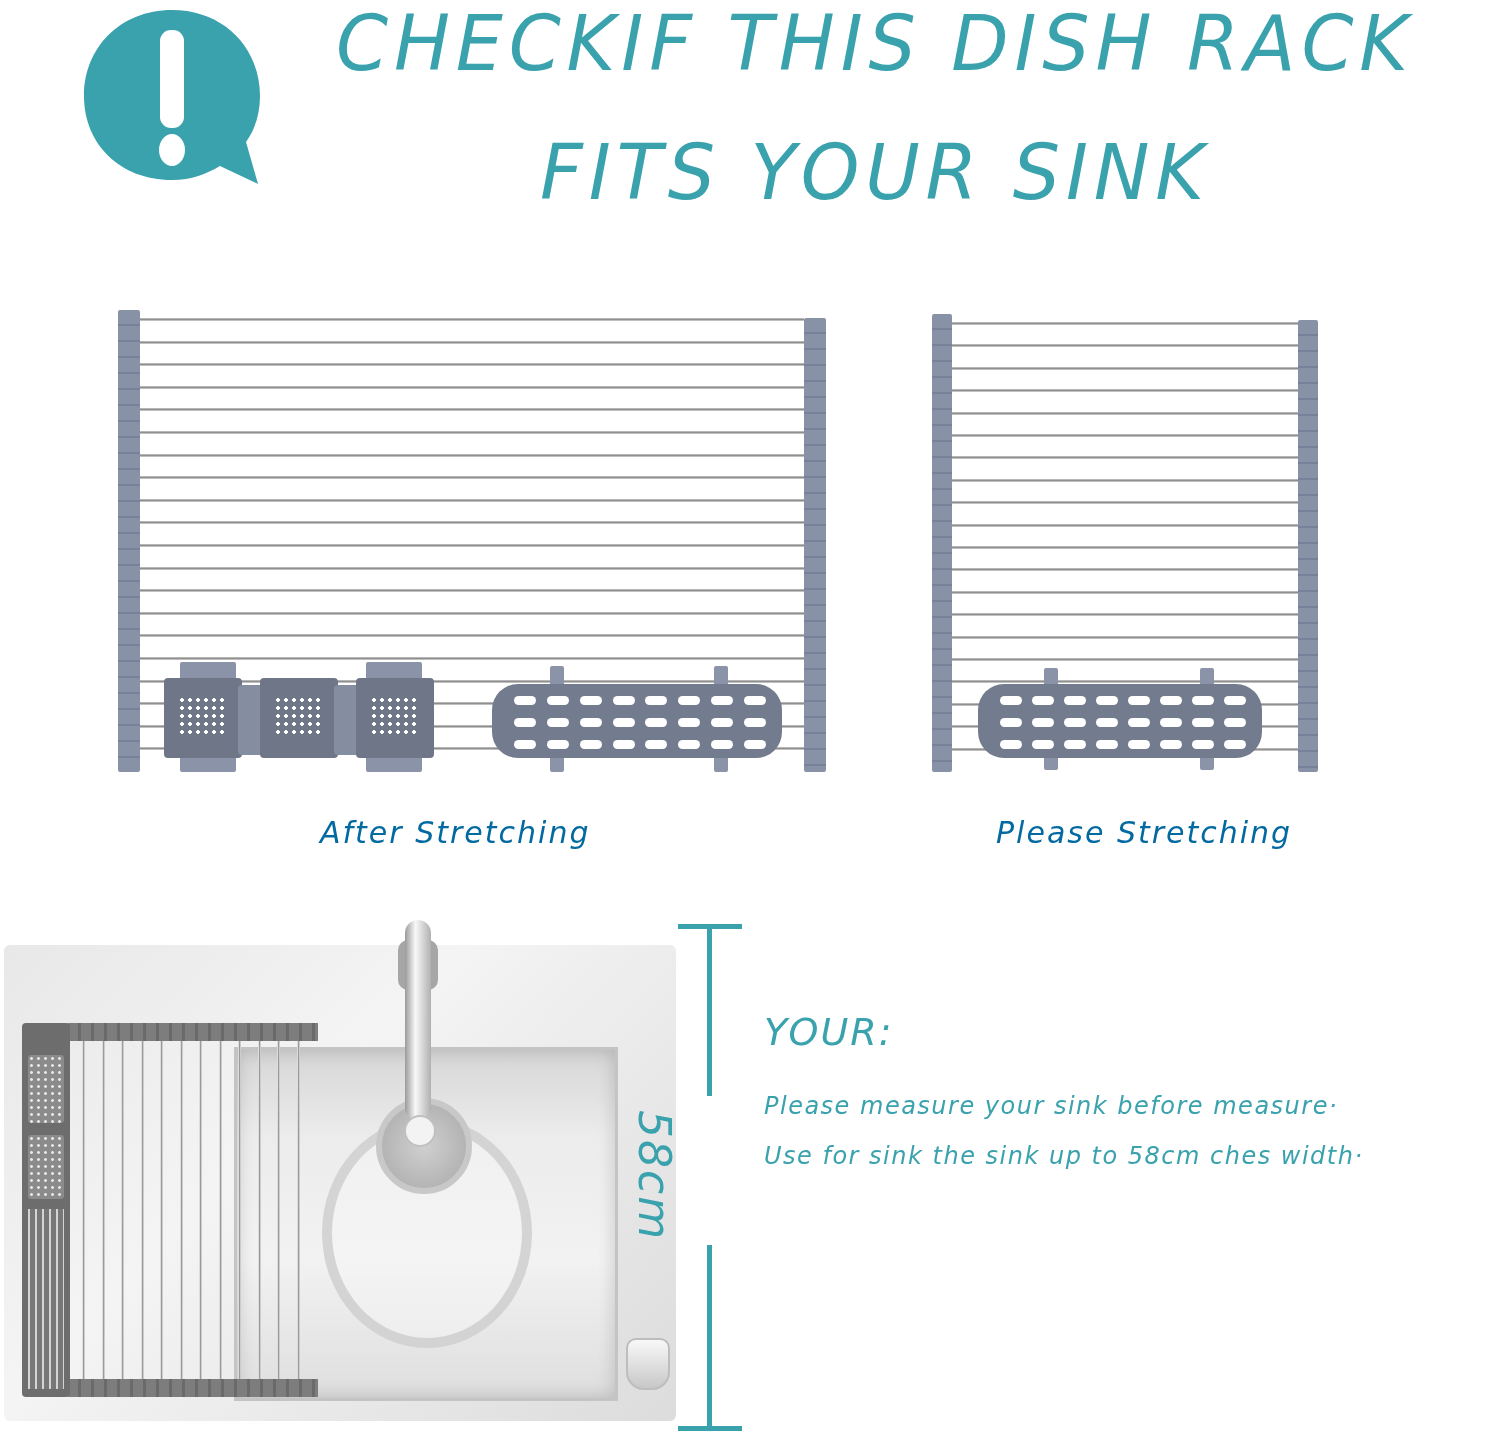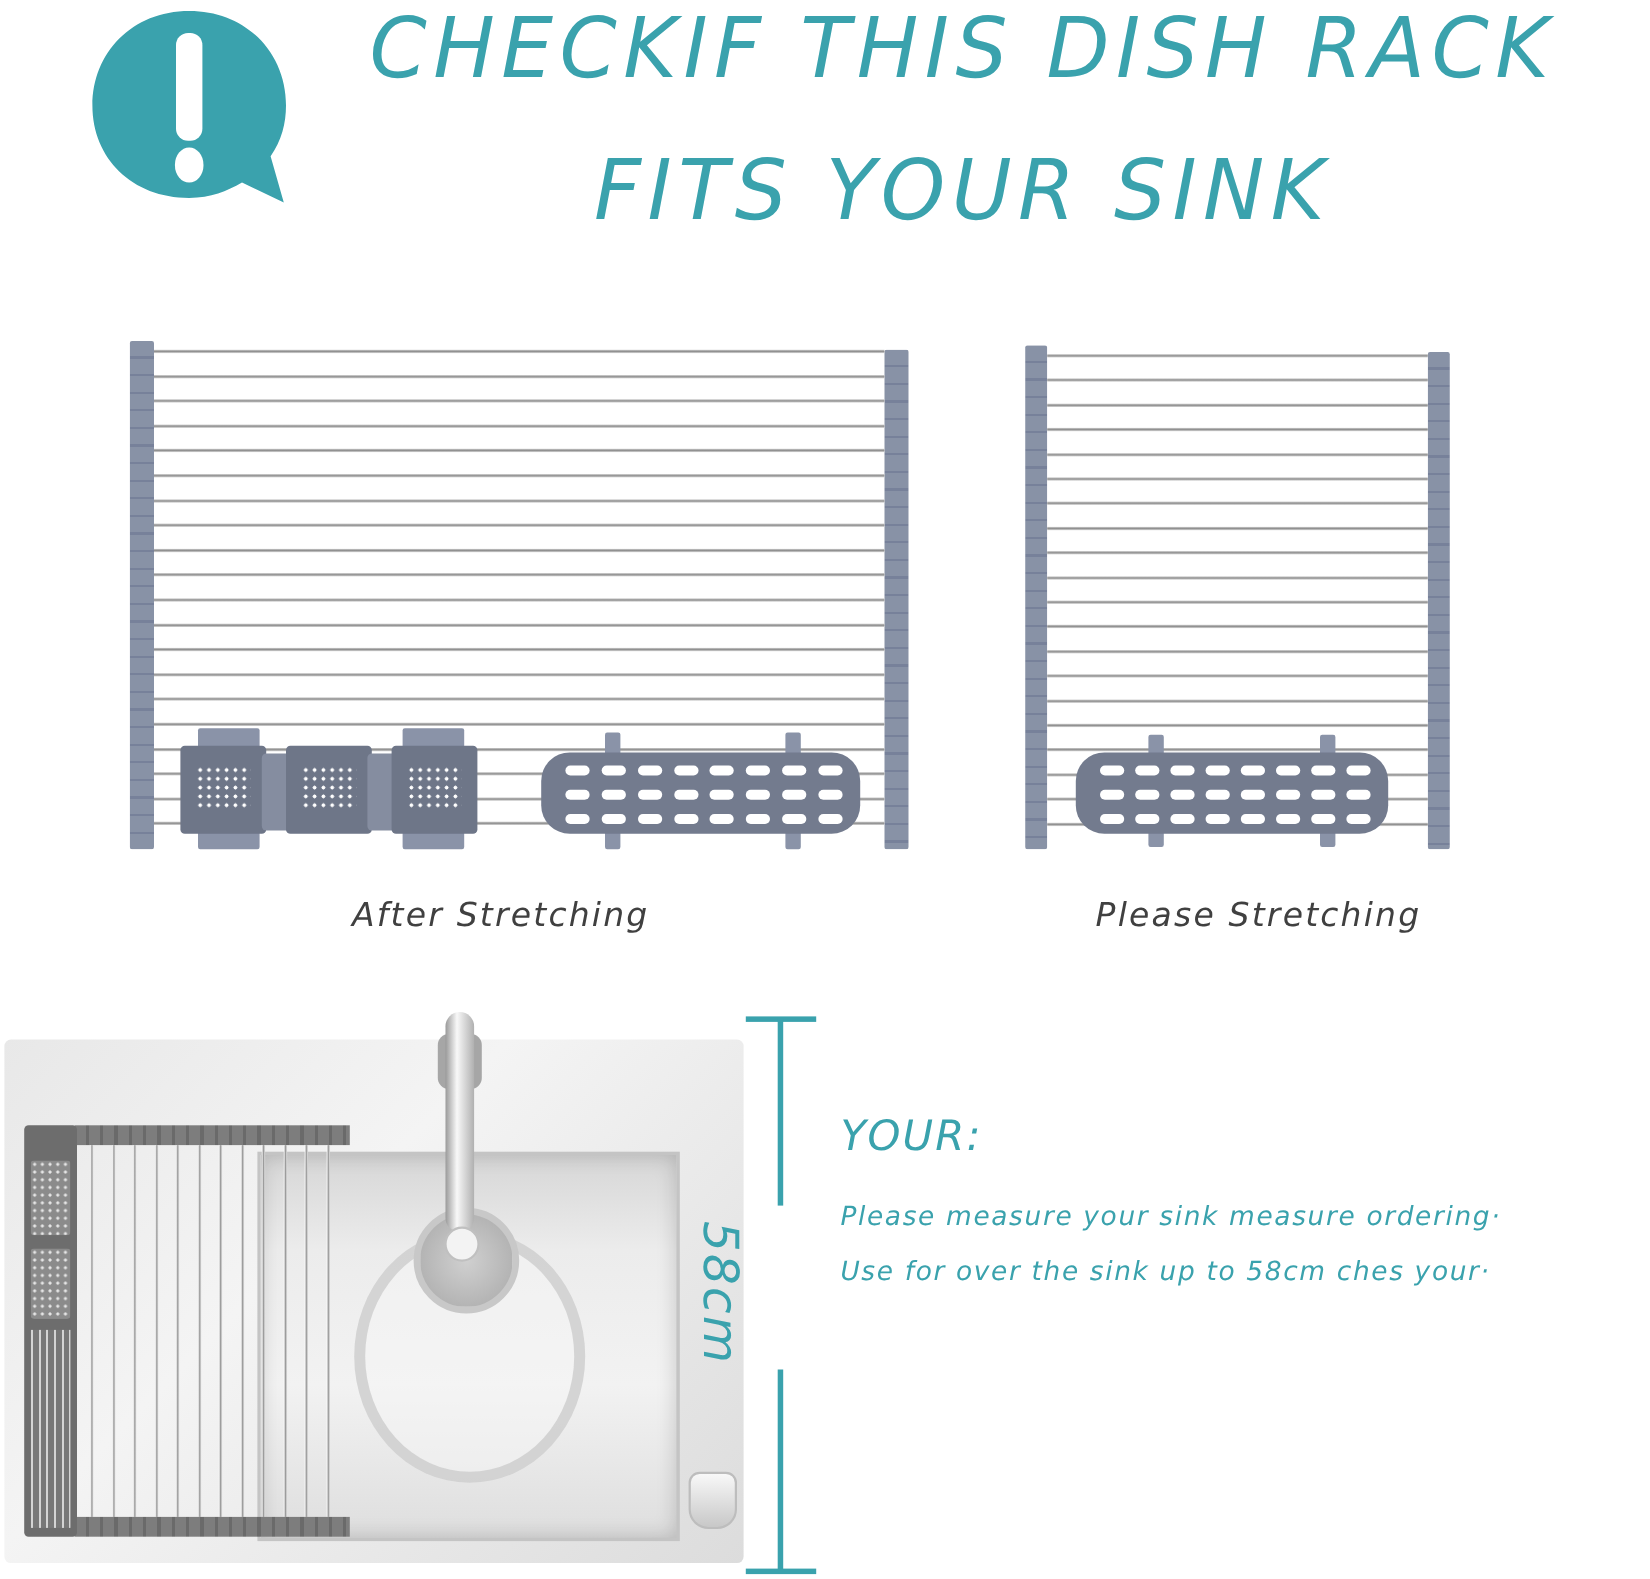--- a/index.html
+++ b/index.html
@@ -20,21 +20,21 @@
       background-image: repeating-linear-gradient(180deg, #8892a6 0 14px, #77819a 14px 16px); }
     .rod { position: absolute; height: 3px; background: linear-gradient(180deg, #c9c9c9, #8f8f8f 50%, #d8d8d8); }
     .basket-sq { position: absolute; background: #6e7688; border-radius: 4px; }
     .basket-sq .grid { position: absolute; left: 18%; top: 22%; width: 64%; height: 52%;
       background-image: radial-gradient(circle, #ffffff 1.6px, transparent 2px);
       background-size: 8px 8px; }
     .clip { position: absolute; background: #8a93a8; border-radius: 2px; }
     .tray { position: absolute; background: #737b8e; border-radius: 26px; }
     .tray .slot { position: absolute; width: 22px; height: 9px; background: #fff; border-radius: 5px; }
 
-    .caption { position: absolute; color: #404040; font-style: oblique; font-size: 30px; letter-spacing: 2px; }
+    .caption { position: absolute; color: #0369a1; font-style: oblique; font-size: 30px; letter-spacing: 2px; }
 
     
     .sink { left: 4px; top: 945px; width: 672px; height: 476px;
       background: linear-gradient(135deg, #e8e8e8, #f4f4f4 40%, #dcdcdc); border-radius: 6px; }
     .basin { position: absolute; left: 230px; top: 102px; width: 378px; height: 348px;
       background: linear-gradient(180deg, #d6d6d6, #ececec 25%, #f2f2f2 60%, #dedede);
       border: 3px solid #c4c4c4; box-shadow: inset 0 0 18px rgba(0,0,0,0.18); }
     .sink-rack-area { position: absolute; left: 18px; top: 78px; width: 296px; height: 374px; }
     .sink-rail-top { position: absolute; left: 46px; top: 0; width: 250px; height: 18px;
       background: repeating-linear-gradient(90deg, #7d7d7d 0 10px, #6a6a6a 10px 13px); }
@@ -249,14 +249,14 @@
 <div class="faucet-head"></div>
 <div class="soap"></div>
 
 <div class="dim-line" style="left:678px; top:924px; width:64px; height:5px;"></div>
 <div class="dim-line" style="left:707px; top:926px; width:5px; height:170px;"></div>
 <div class="dim-label">58cm</div>
 <div class="dim-line" style="left:707px; top:1245px; width:5px; height:183px;"></div>
 <div class="dim-line" style="left:678px; top:1426px; width:64px; height:5px;"></div>
 
 <div class="note-title">YOUR:</div>
-<div class="note-line" style="top:1092px;">Please measure your sink measure ordering·</div>
-<div class="note-line" style="top:1142px;">Use for over the sink up to 58cm ches your·</div>
+<div class="note-line" style="top:1092px;">Please measure your sink before measure·</div>
+<div class="note-line" style="top:1142px;">Use for sink the sink up to 58cm ches width·</div>
 
 </body></html>

